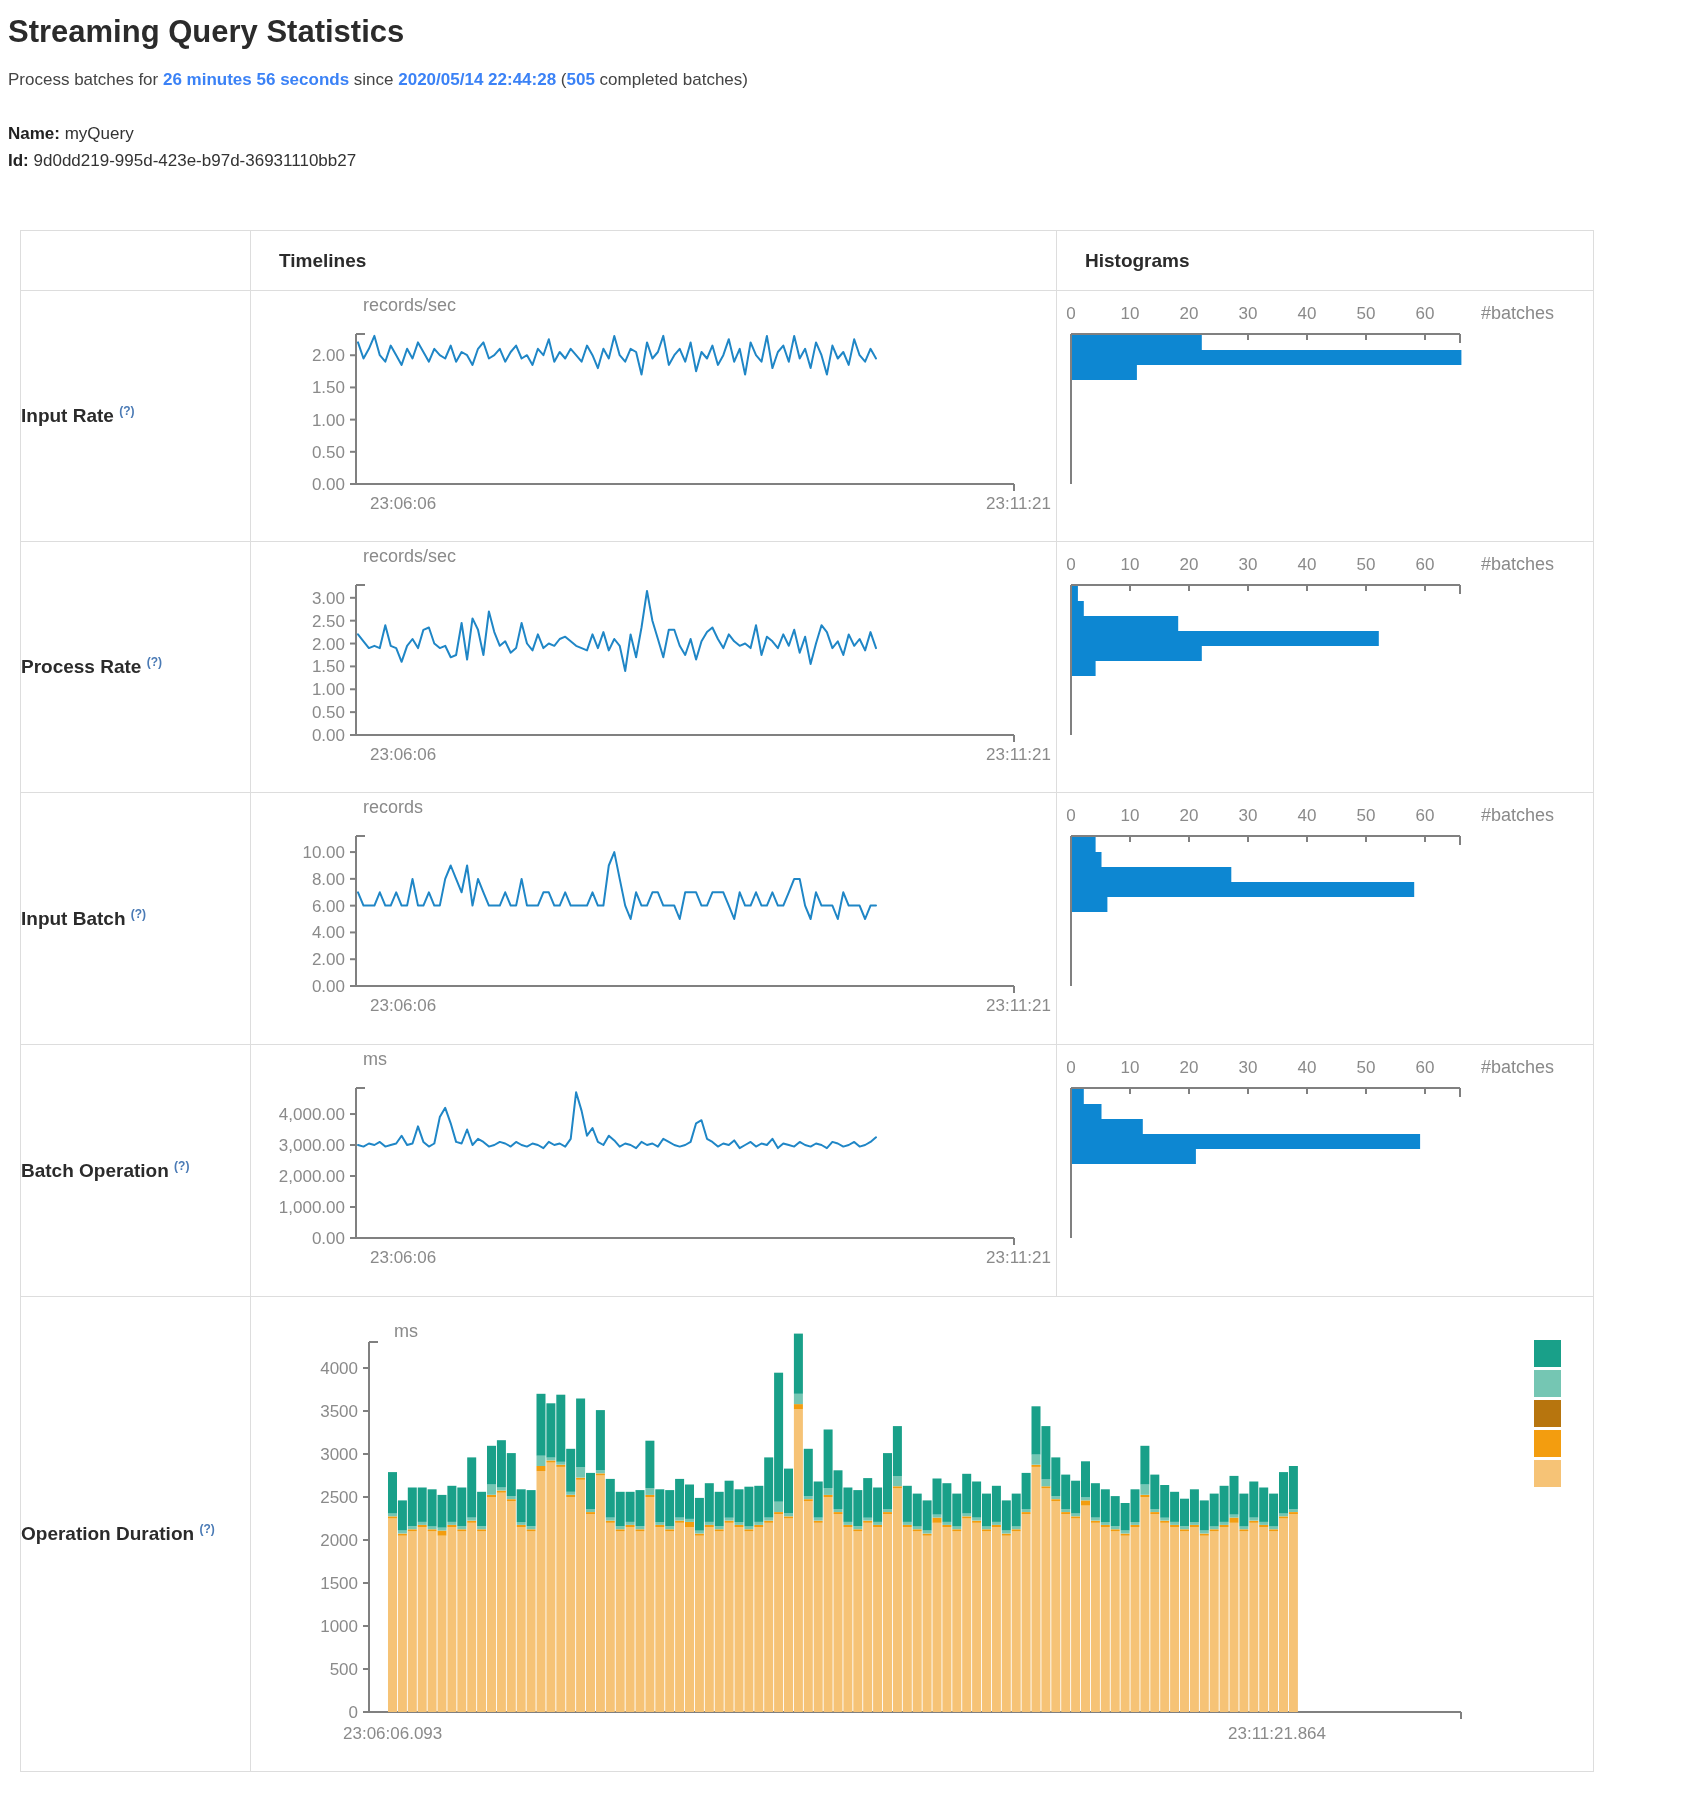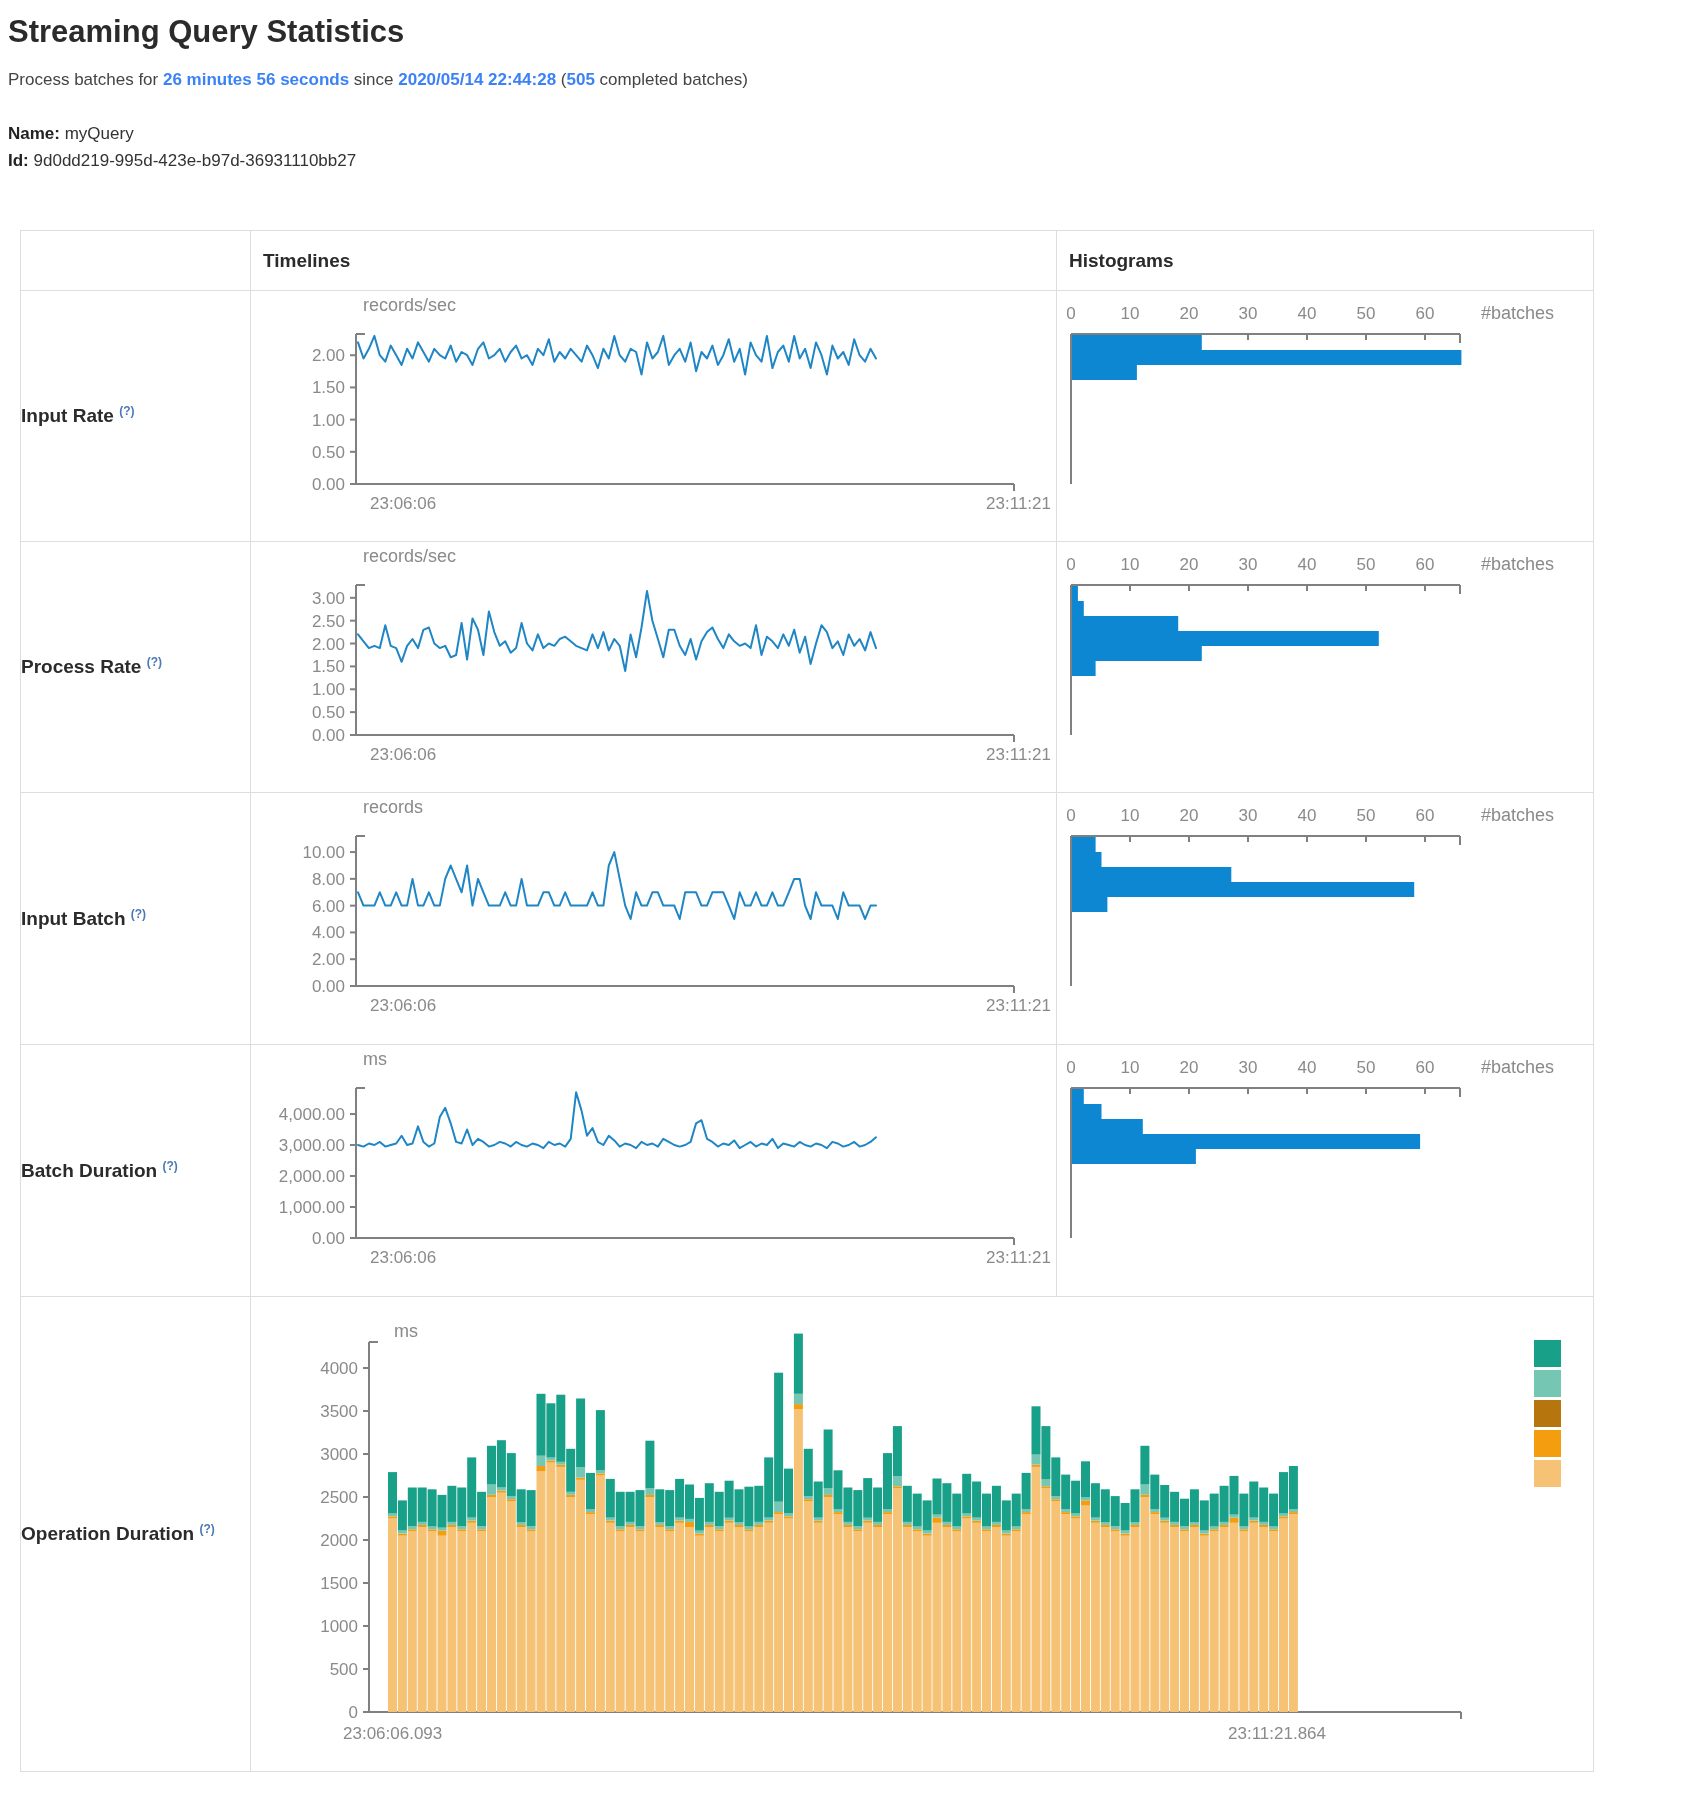--- a/index.html
+++ b/index.html
@@ -5,21 +5,21 @@
   html,body{margin:0;padding:0;background:#ffffff;width:1693px;height:1820px;overflow:hidden;
     font-family:"Liberation Sans","DejaVu Sans",sans-serif;color:#333;}
   .top{padding:14px 0 0 8px;}
   h1{font-size:31px;margin:0 0 20px 0;font-weight:bold;color:#2b2b2b;}
   .subtitle{font-size:17px;margin:0 0 30px 0;color:#444;}
   .subtitle b{color:#3b82f6;}
   .meta{font-size:17px;line-height:27px;}
   .meta b{color:#222;margin-top:44px;}
   table{border-collapse:collapse;table-layout:fixed;width:1573px;margin:56px 0 0 20px;}
   td,th{border:1px solid #ddd;padding:0;background:#fff;vertical-align:top;}
-  th{font-size:19px;font-weight:bold;text-align:left;padding-left:12px;vertical-align:middle;color:#2b2b2b;}
+  th{font-size:19px;font-weight:bold;text-align:left;padding-left:28px;vertical-align:middle;color:#2b2b2b;}
   td.rowlabel{vertical-align:middle;font-size:19px;font-weight:bold;color:#2b2b2b;}
   td.rowlabel sup{font-size:12px;color:#4a7ab5;font-weight:bold;}
   svg{display:block;}
   .tick{fill:#8a8a8a;font-size:17px;}
   .unit{fill:#8a8a8a;font-size:18px;}
   .ax{stroke:#808080;stroke-width:2;fill:none;}
   .tline{fill:none;stroke:#1f86c6;stroke-width:2;stroke-linejoin:round;stroke-linecap:round;}
   .hbar{fill:#0d87d2;}
 </style>
 </head>
@@ -201,21 +201,21 @@
             <text x="424" y="28" text-anchor="start" class="unit">#batches</text>
             <rect x="15" y="44" width="23.6" height="15" class="hbar"></rect>
             <rect x="15" y="59" width="29.5" height="15" class="hbar"></rect>
             <rect x="15" y="74" width="159.3" height="15" class="hbar"></rect>
             <rect x="15" y="89" width="342.2" height="15" class="hbar"></rect>
             <rect x="15" y="104" width="35.4" height="15" class="hbar"></rect>
           </svg>
         </td>
   </tr>
   <tr style="height:251px">
-    <td class="rowlabel"><span>Batch Duration</span> <sup>(?)</sup></td>
+    <td class="rowlabel"><span>Batch Operation</span> <sup>(?)</sup></td>
     <td>
           <svg width="806" height="251">
             <text x="112" y="20" text-anchor="start" class="unit">ms</text>
             <line x1="99" x2="105" y1="193" y2="193" class="ax"></line>
             <text x="94" y="199" text-anchor="end" class="tick">0.00</text>
             <line x1="99" x2="105" y1="162.0082644628099" y2="162.0082644628099" class="ax"></line>
             <text x="94" y="168.0082644628099" text-anchor="end" class="tick">1,000.00</text>
             <line x1="99" x2="105" y1="131.01652892561984" y2="131.01652892561984" class="ax"></line>
             <text x="94" y="137.01652892561984" text-anchor="end" class="tick">2,000.00</text>
             <line x1="99" x2="105" y1="100.02479338842974" y2="100.02479338842974" class="ax"></line>

